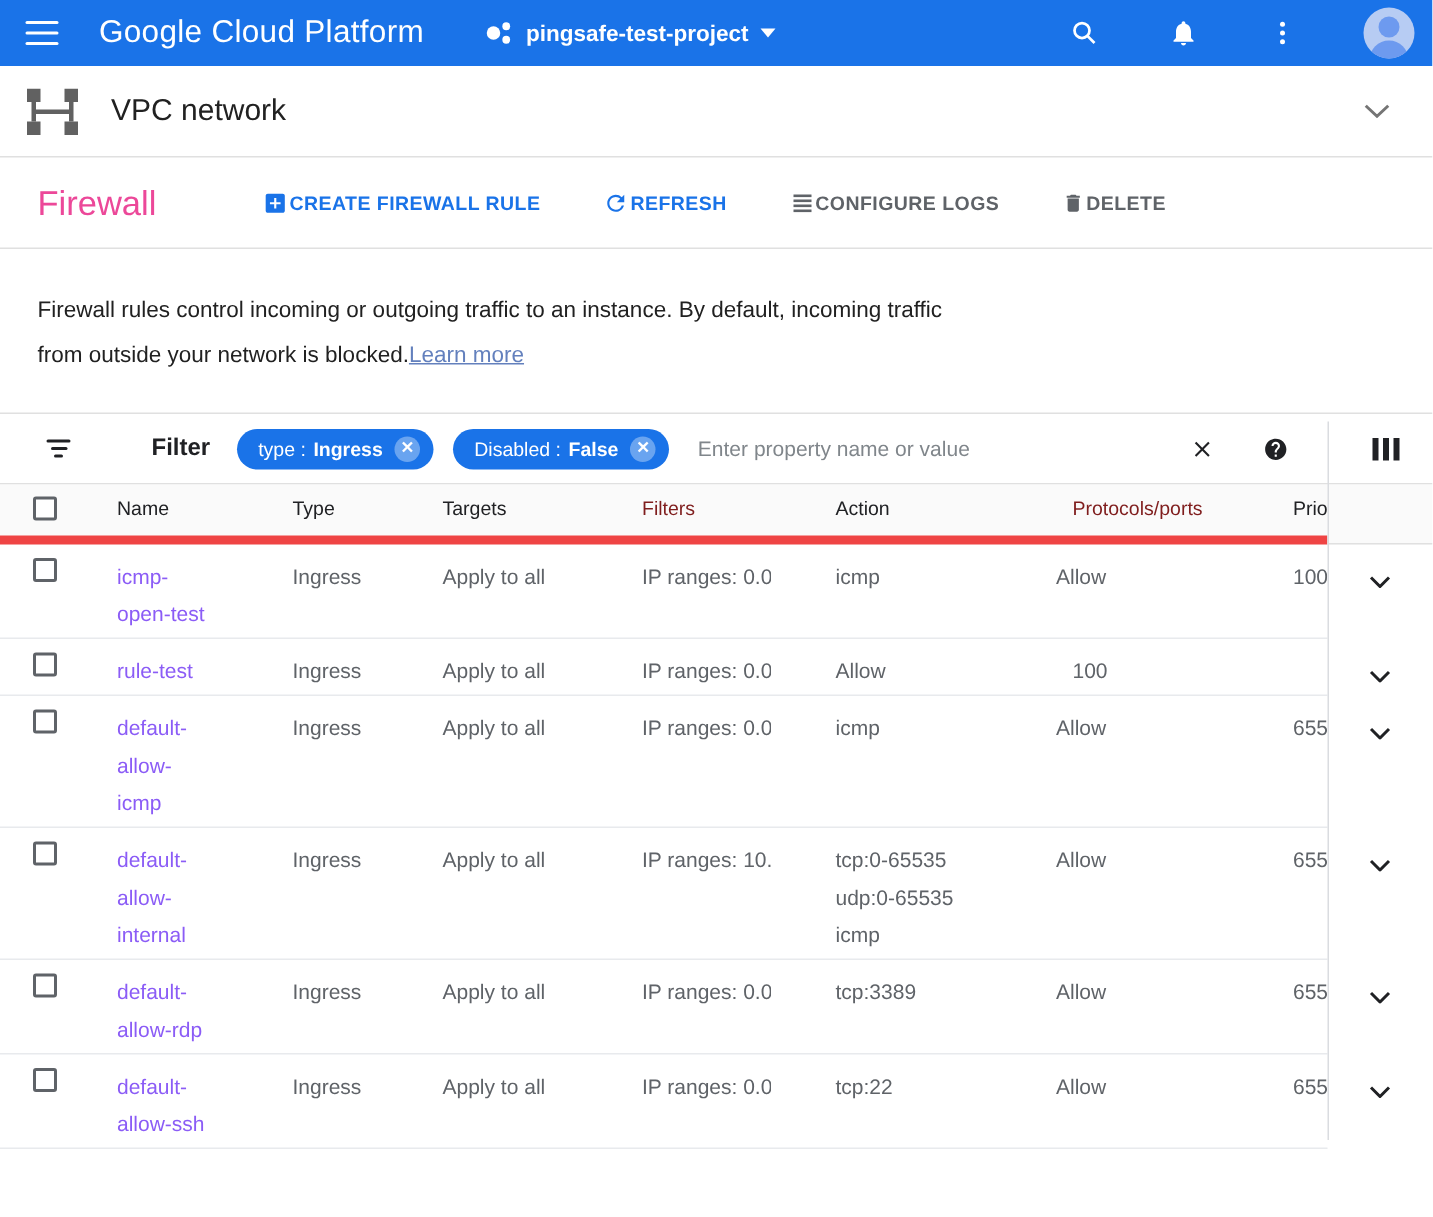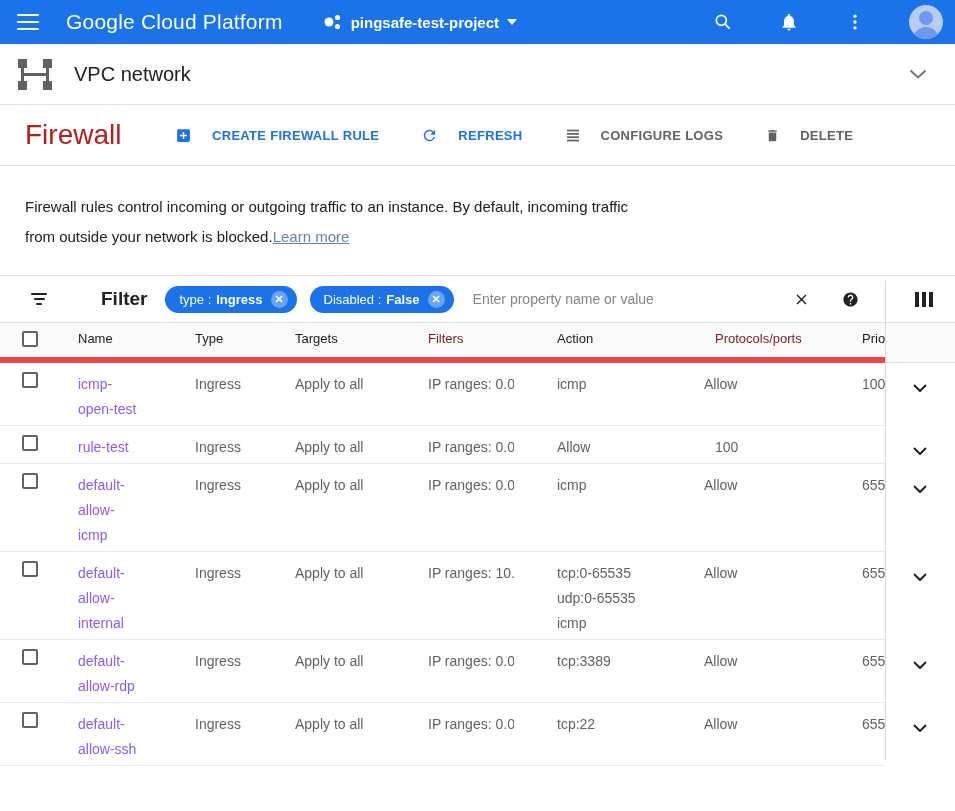--- a/index.html
+++ b/index.html
@@ -21,42 +21,42 @@
   .avatar .body { position:absolute; left:4px; top:22px; width:26px; height:16px; border-radius:13px 13px 0 0; background:#6d9aef; }
 
   
   .app-header { height:61px; display:flex; align-items:center; border-bottom:1px solid #e0e0e0; }
   .vpc-icon { margin-left:18px; }
   .app-title { font-size:20px; color:#212121; margin-left:22px; flex:1; }
   .app-chevron { margin-right:28px; cursor:pointer; }
 
   
   .toolbar { height:61px; display:flex; align-items:center; border-bottom:1px solid #e0e0e0; }
-  .toolbar-title { font-size:28px; color:#b91c1c; margin-left:25px; width:150px; }
-  .tb-btn { display:flex; align-items:center; gap:20px; font-size:13px; font-weight:700; letter-spacing:.3px;
+  .toolbar-title { font-size:23px; color:#ec4899; margin-left:25px; width:150px; }
+  .tb-btn { display:flex; align-items:center; gap:1px; font-size:13px; font-weight:700; letter-spacing:.3px;
     margin-right:42px; cursor:pointer; background:none; border:none; font-family:inherit; }
   .tb-btn.blue { color:#1a73e8; }
   .tb-btn.gray { color:#5f6368; }
 
   
   .description { padding:26px 0 0 25px; width:660px; font-size:15px; color:#212121; }
   .description p { line-height:30px; width:630px; }
   .description p.note { margin-top:18px; }
   .text-link { color:#6380bd; text-decoration:underline; cursor:pointer; }
   .ext-icon { display:inline-block; vertical-align:-1px; margin-left:2px; }
 
   
   .filter-table-wrap { position:relative; border-top:1px solid #e0e0e0; margin-top:23px; }
   .v-divider { position:absolute; left:885px; top:5px; bottom:6px; width:1px; background:#dadce0; }
 
   .filter-bar { height:47px; display:flex; align-items:center; border-bottom:1px solid #e0e0e0; }
   .funnel { margin-left:30px; display:flex; flex-direction:column; gap:3px; align-items:center; width:18px; }
   .funnel span { height:2px; background:#202124; border-radius:1px; }
   .funnel span:nth-child(1){width:16px;} .funnel span:nth-child(2){width:11px;} .funnel span:nth-child(3){width:6px;}
-  .filter-label { font-size:19px; font-weight:700; color:#202124; margin:0 18px 0 14px;padding-left:39px; }
+  .filter-label { font-size:16px; font-weight:700; color:#202124; margin:0 18px 0 14px;padding-left:39px; }
   .chip { display:flex; align-items:center; background:#1a73e8; color:#fff; height:27px; border-radius:14px;
     padding:0 9px 0 14px; font-size:13px; margin-right:13px; cursor:default; }
   .chip .chip-val { font-weight:700; margin-left:5px; }
   .chip-close { width:17px; height:17px; border-radius:50%; background:rgba(255,255,255,.35); margin-left:8px;
     display:flex; align-items:center; justify-content:center; cursor:pointer; font-size:11px; font-weight:700; color:#fff; line-height:1; }
   .filter-input { flex:1; border:none; outline:none; font-size:14px; color:#202124; margin-left:6px; font-family:inherit; }
   .filter-input::placeholder { color:#80868b; }
   .fb-icon { cursor:pointer; display:flex; align-items:center; justify-content:center; }
   .fb-x { margin-right:32px; }
   .fb-help { margin-right:56px; }

